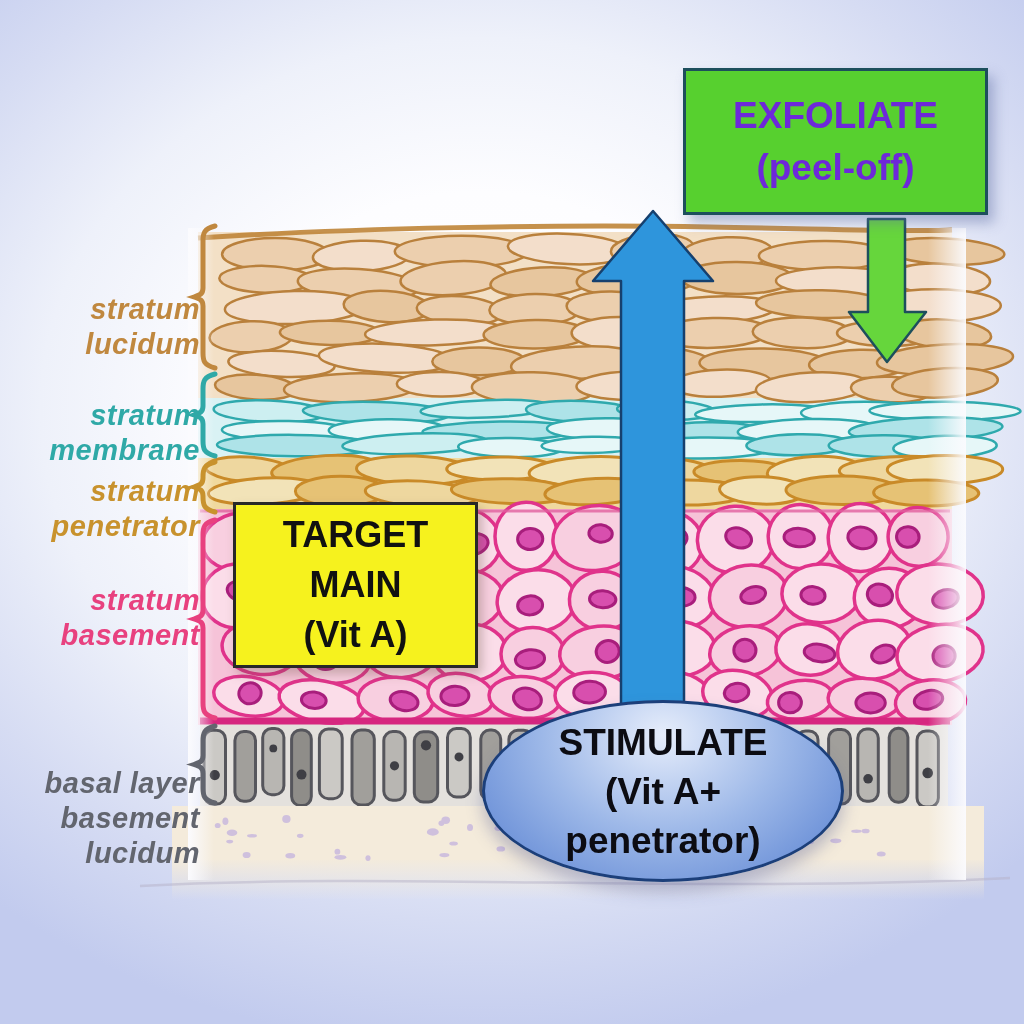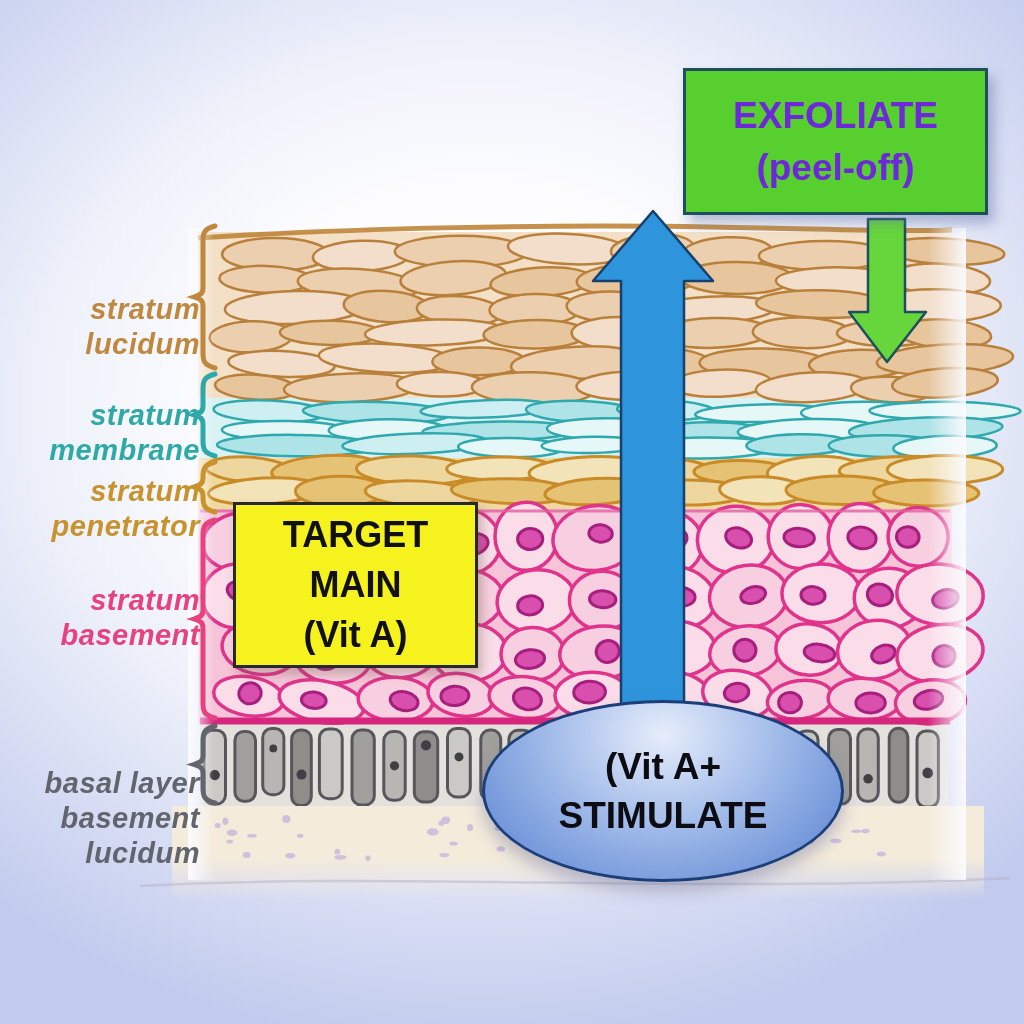--- a/index.html
+++ b/index.html
@@ -386,17 +386,18 @@
     <span class="ln">(peel-off)</span>
   </div>
 
   <div class="callout" id="main-target-box" style="background: rgb(246, 242, 30); border-color: rgb(40, 40, 40); color: rgb(17, 17, 17);">
     <span class="ln">TARGET</span>
     <span class="ln">MAIN</span>
     <span class="ln">(Vit A)</span>
   </div>
 
   <div class="callout" id="stimulate-ellipse" style="border-color: rgb(28, 63, 122); color: rgb(12, 12, 18); background: radial-gradient(at 50% 18%, rgb(230, 237, 251) 0%, rgb(157, 184, 232) 48%, rgb(87, 128, 209) 100%);">
+    <span class="ln">STIMULATE</span>
     <span class="ln">(Vit A+</span>
-    <span class="ln">STIMULATE</span>
+    <span class="ln">penetrator)</span>
   </div>
 
 </div>
 
 </body></html>

